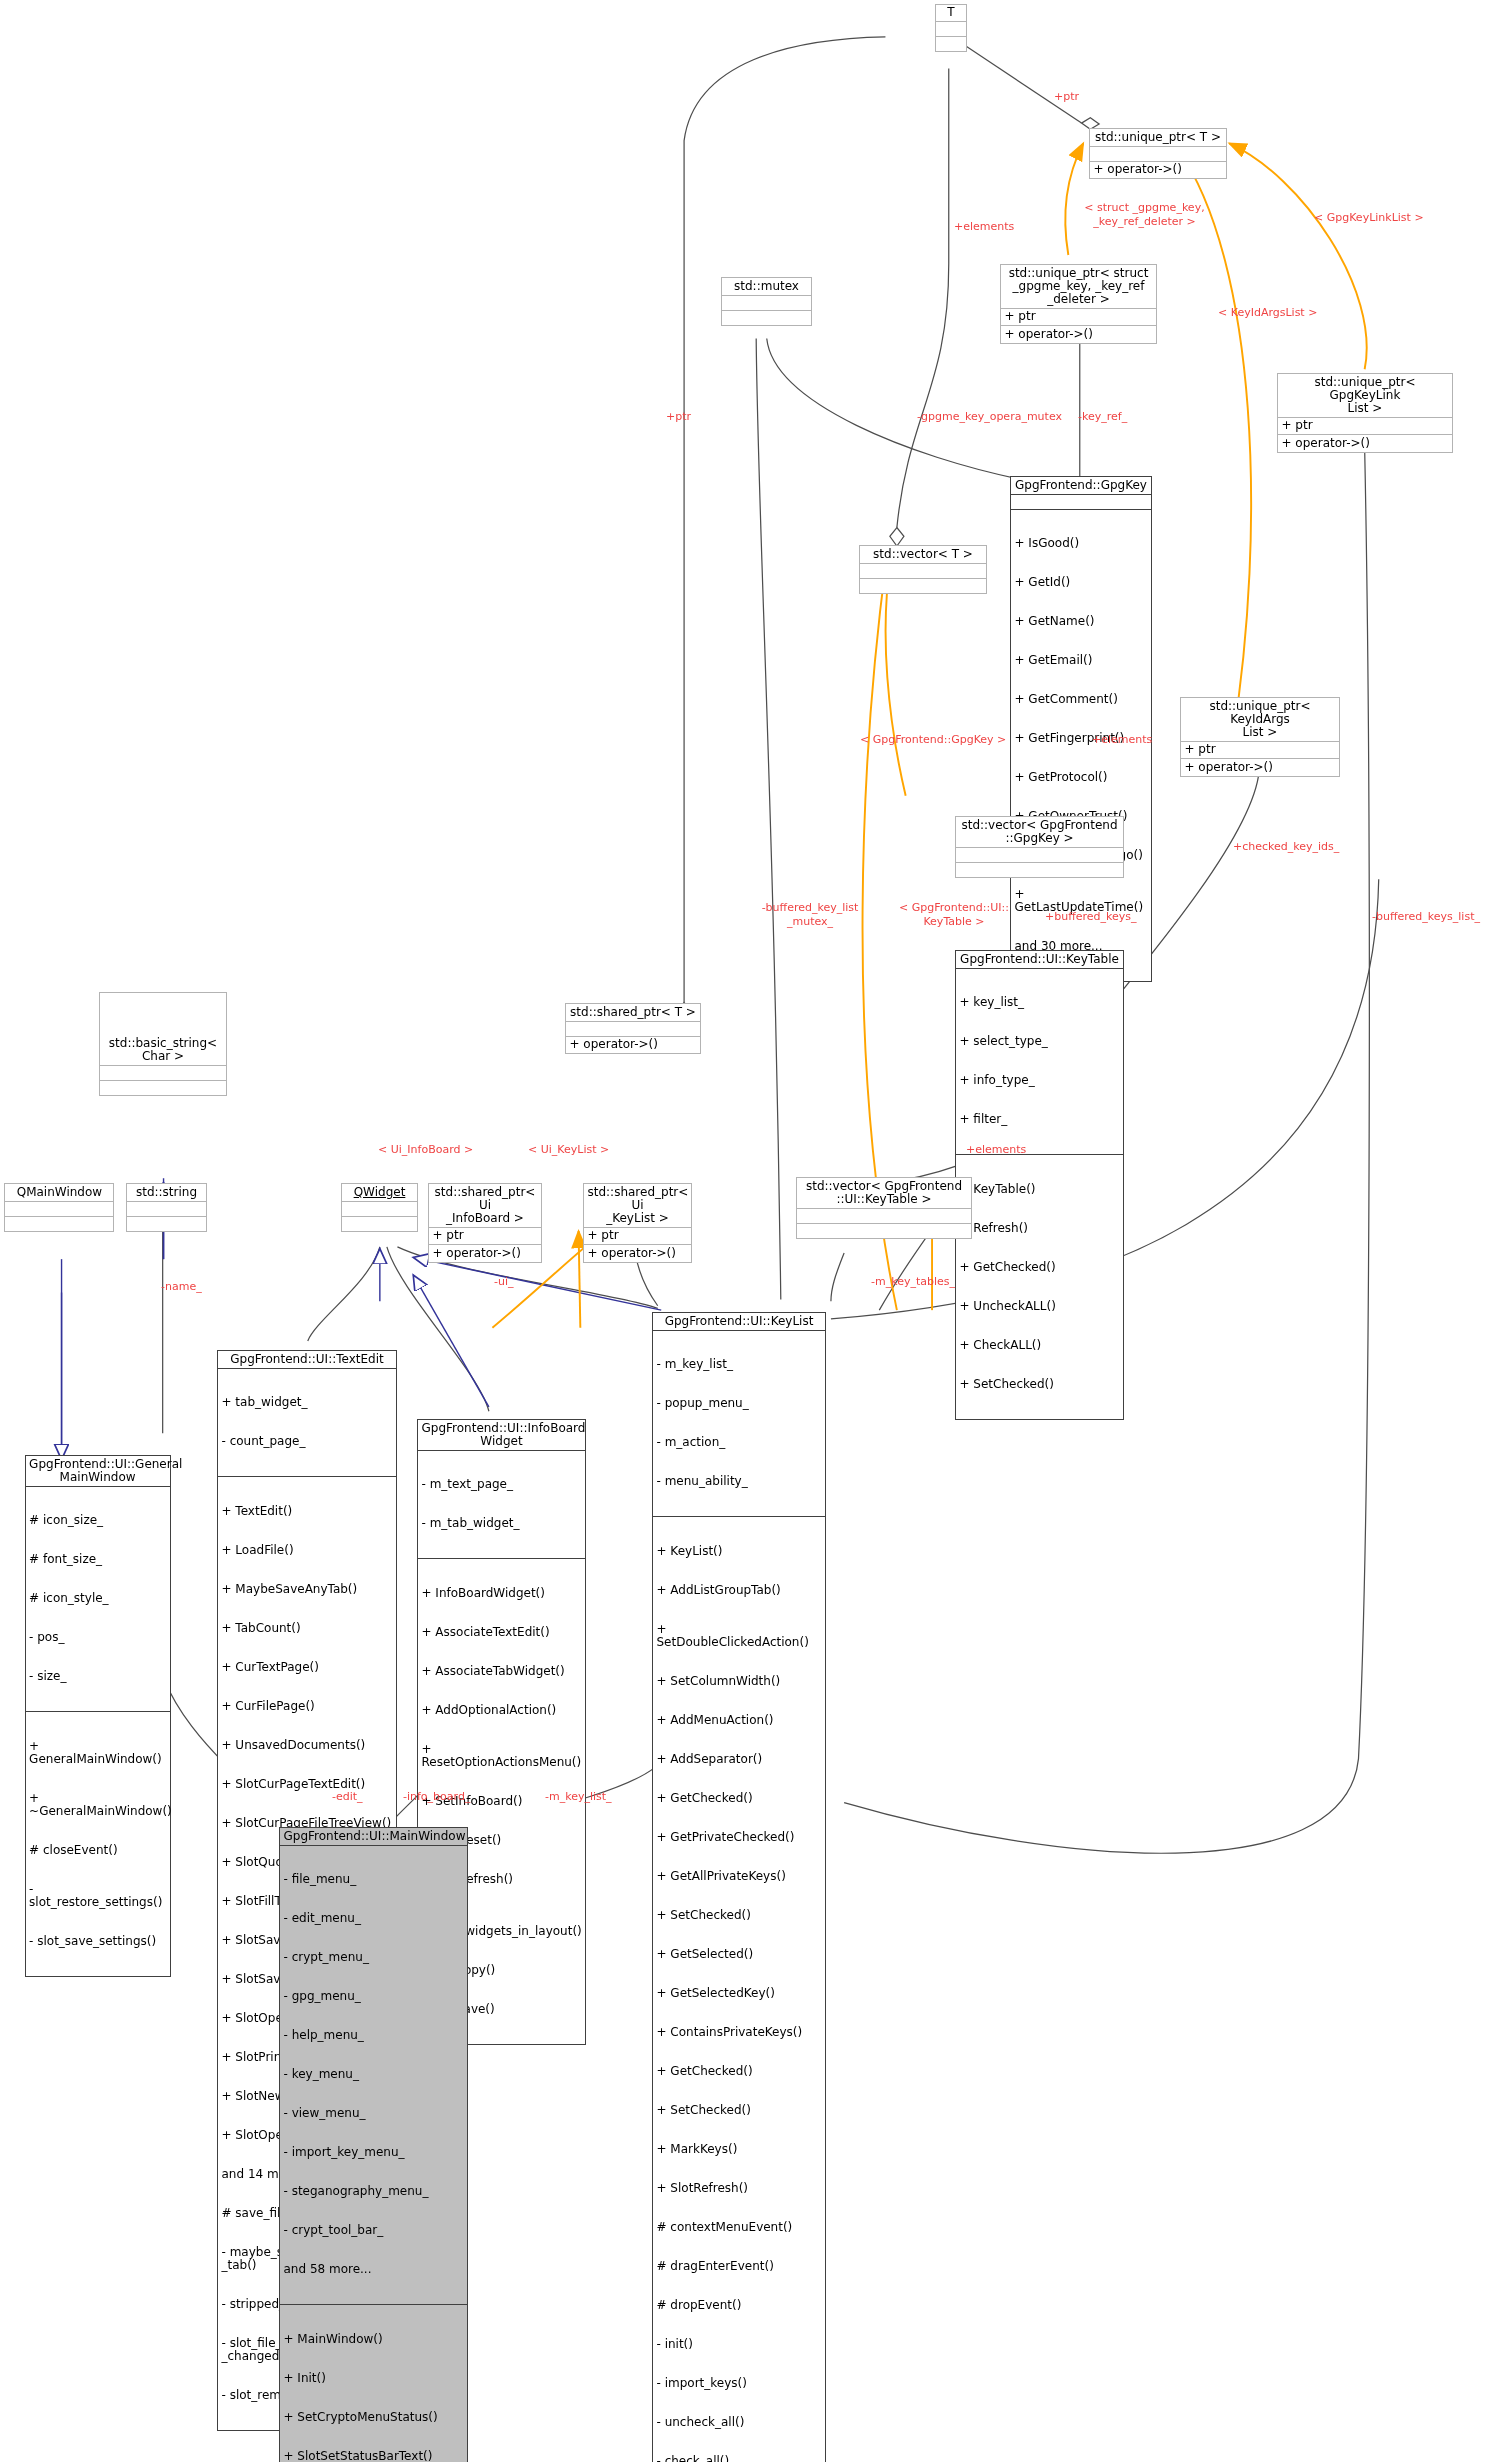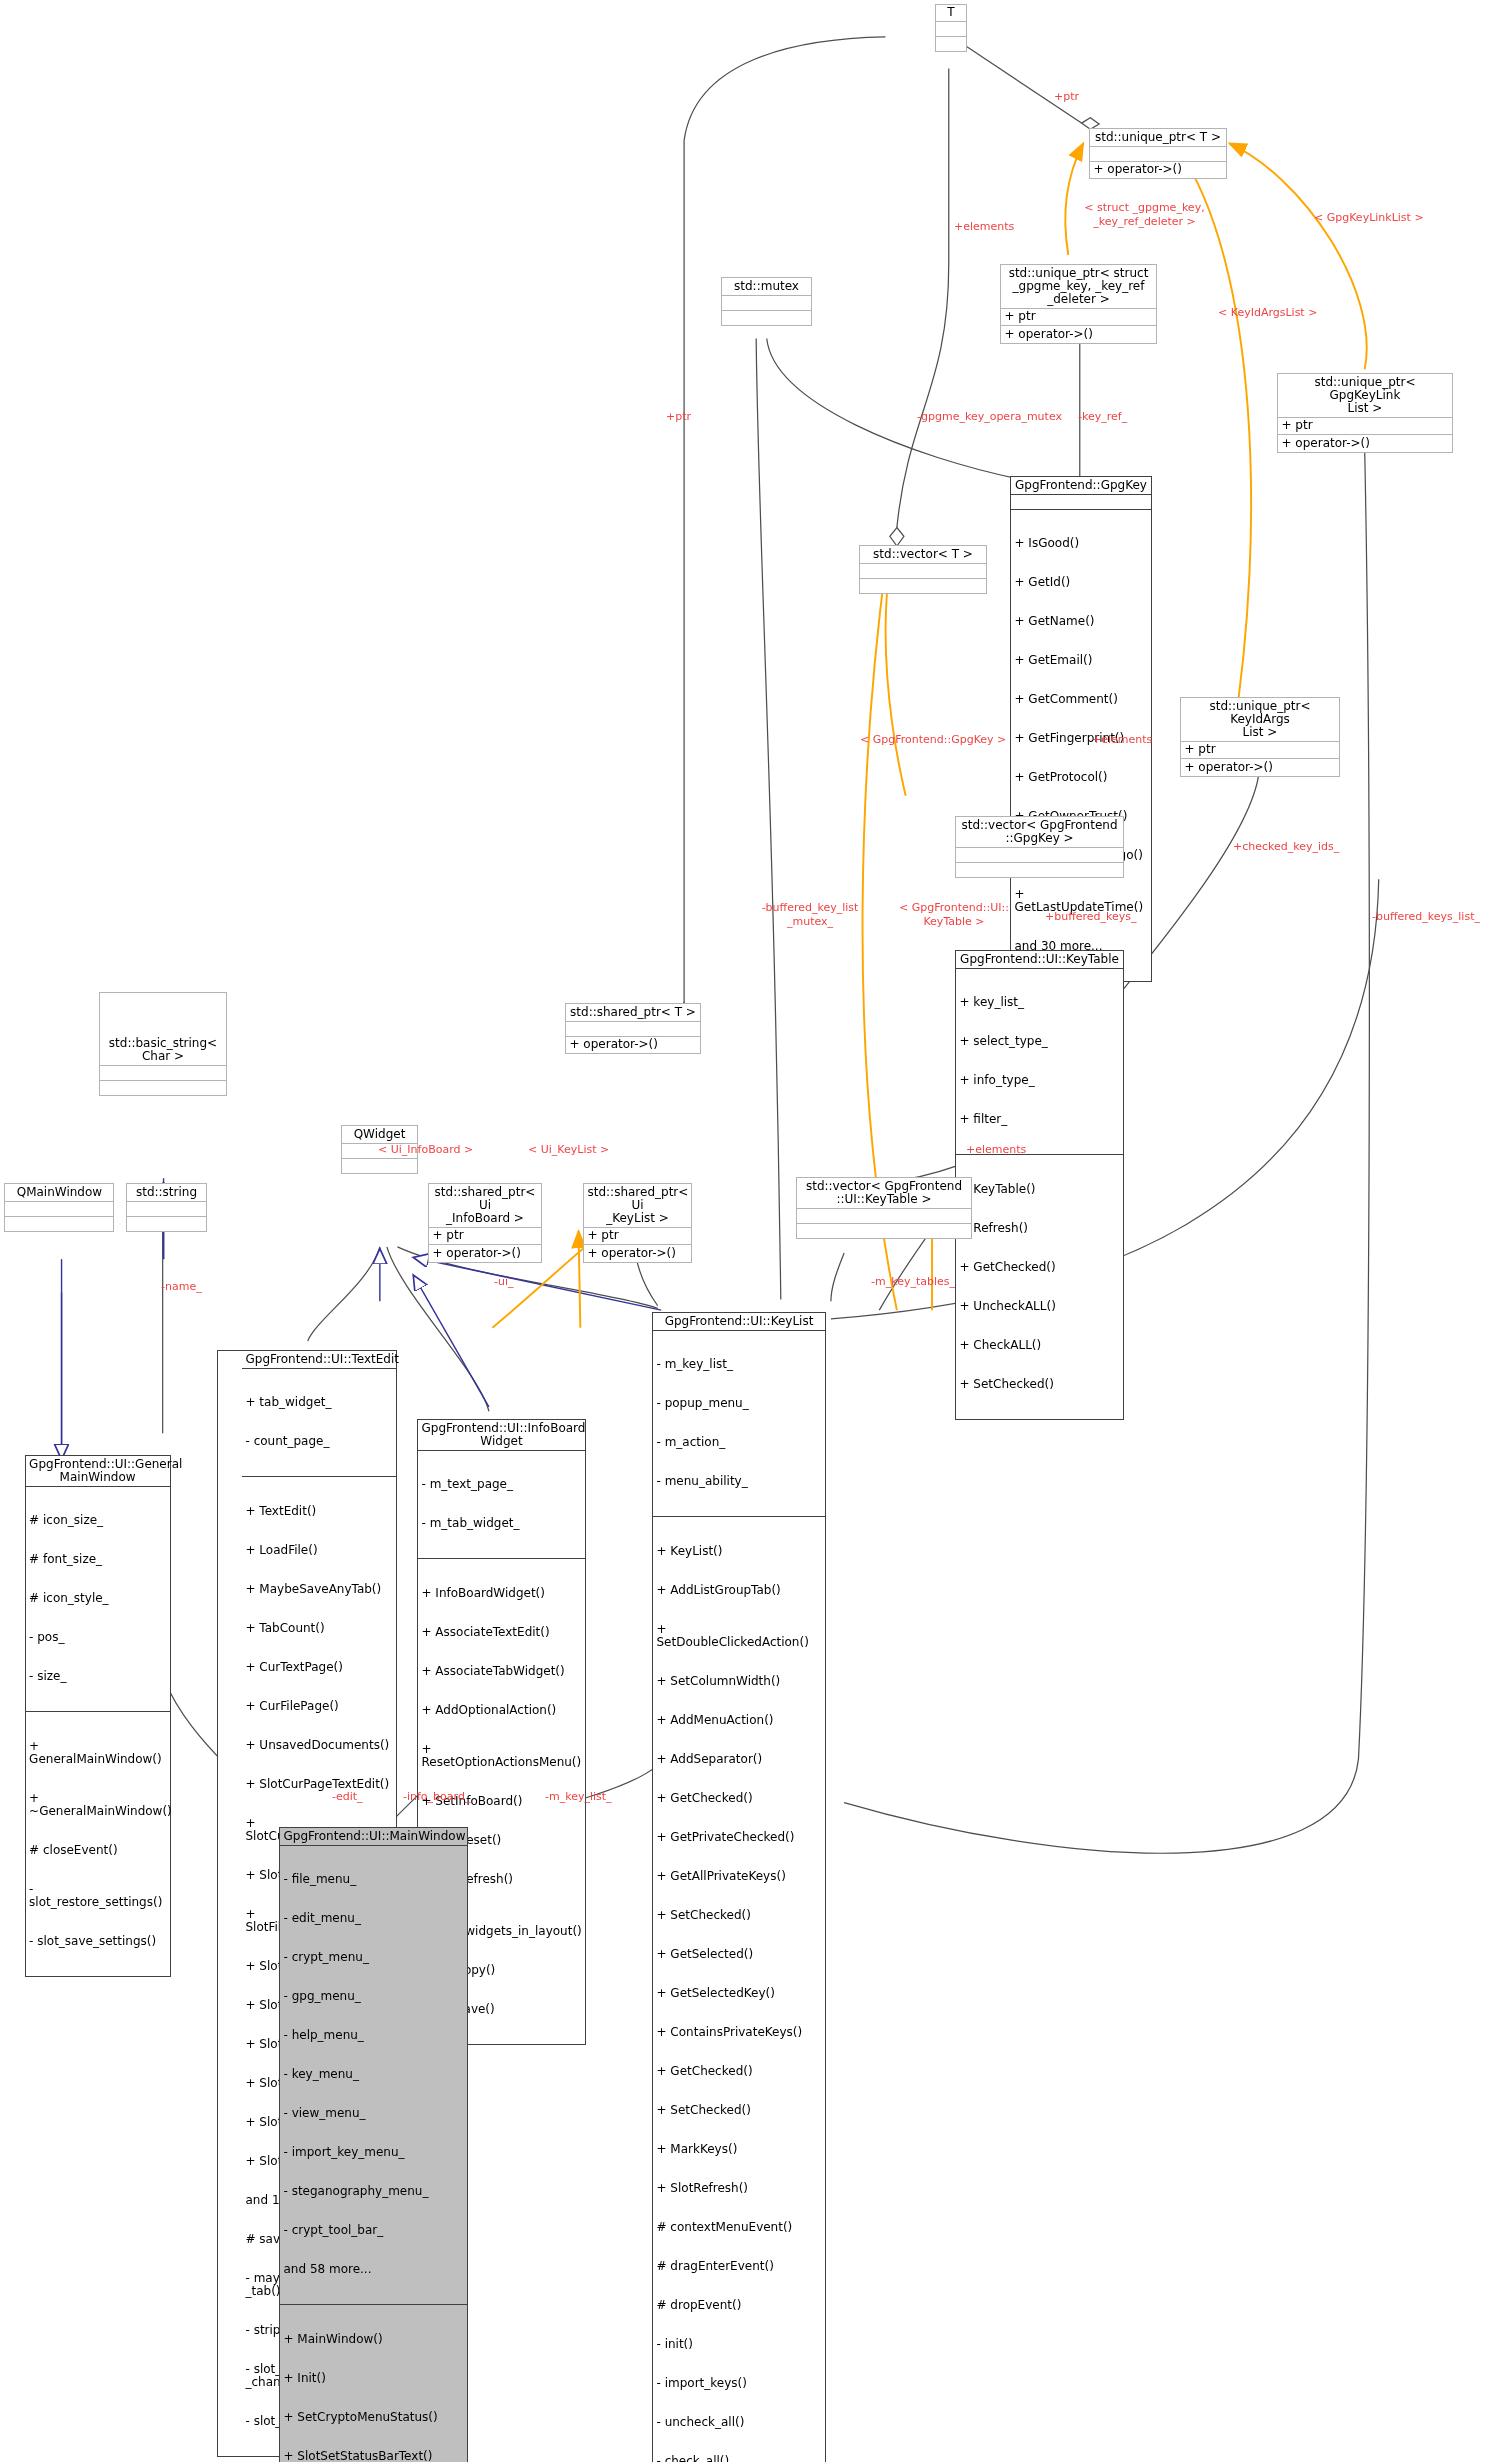--- a/index.html
+++ b/index.html
@@ -228,21 +228,21 @@
     <div class="nrow sep empty"></div>
     <div class="nrow sep empty"></div>
   </div>
 
   <div class="node" style="left:126px;top:1183px;width:81px;">
     <div class="nrow ntitle">std::string</div>
     <div class="nrow sep empty"></div>
     <div class="nrow sep empty"></div>
   </div>
 
-  <div class="node" style="left:341px;top:1125px;width:77px;">
+  <div class="node" style="left:341px;top:1183px;width:77px;text-decoration:underline;">
     <div class="nrow ntitle">QWidget</div>
     <div class="nrow sep empty"></div>
     <div class="nrow sep empty"></div>
   </div>
 
   <div class="node" style="left:428px;top:1183px;width:114px;">
     <div class="nrow ntitle" style="white-space:pre-line;">std::shared_ptr&lt; Ui
 _InfoBoard &gt;</div>
     <div class="nrow sep nattr">+ ptr</div>
     <div class="nrow sep nops">+ operator-&gt;()</div>
@@ -267,21 +267,21 @@
     </div>
     <div class="nrow sep nops">
       <div>+ GeneralMainWindow()</div>
       <div>+ ~GeneralMainWindow()</div>
       <div># closeEvent()</div>
       <div>- slot_restore_settings()</div>
       <div>- slot_save_settings()</div>
     </div>
   </div>
 
-  <div class="node strong" style="left:217px;top:1350px;width:180px;padding-left:24px;">
+  <div class="node strong" style="left:217px;top:1350px;width:180px;">
     <div class="nrow ntitle">GpgFrontend::UI::TextEdit</div>
     <div class="nrow sep nattr">
       <div>+ tab_widget_</div>
       <div>- count_page_</div>
     </div>
     <div class="nrow sep nops">
       <div>+ TextEdit()</div>
       <div>+ LoadFile()</div>
       <div>+ MaybeSaveAnyTab()</div>
       <div>+ TabCount()</div>

